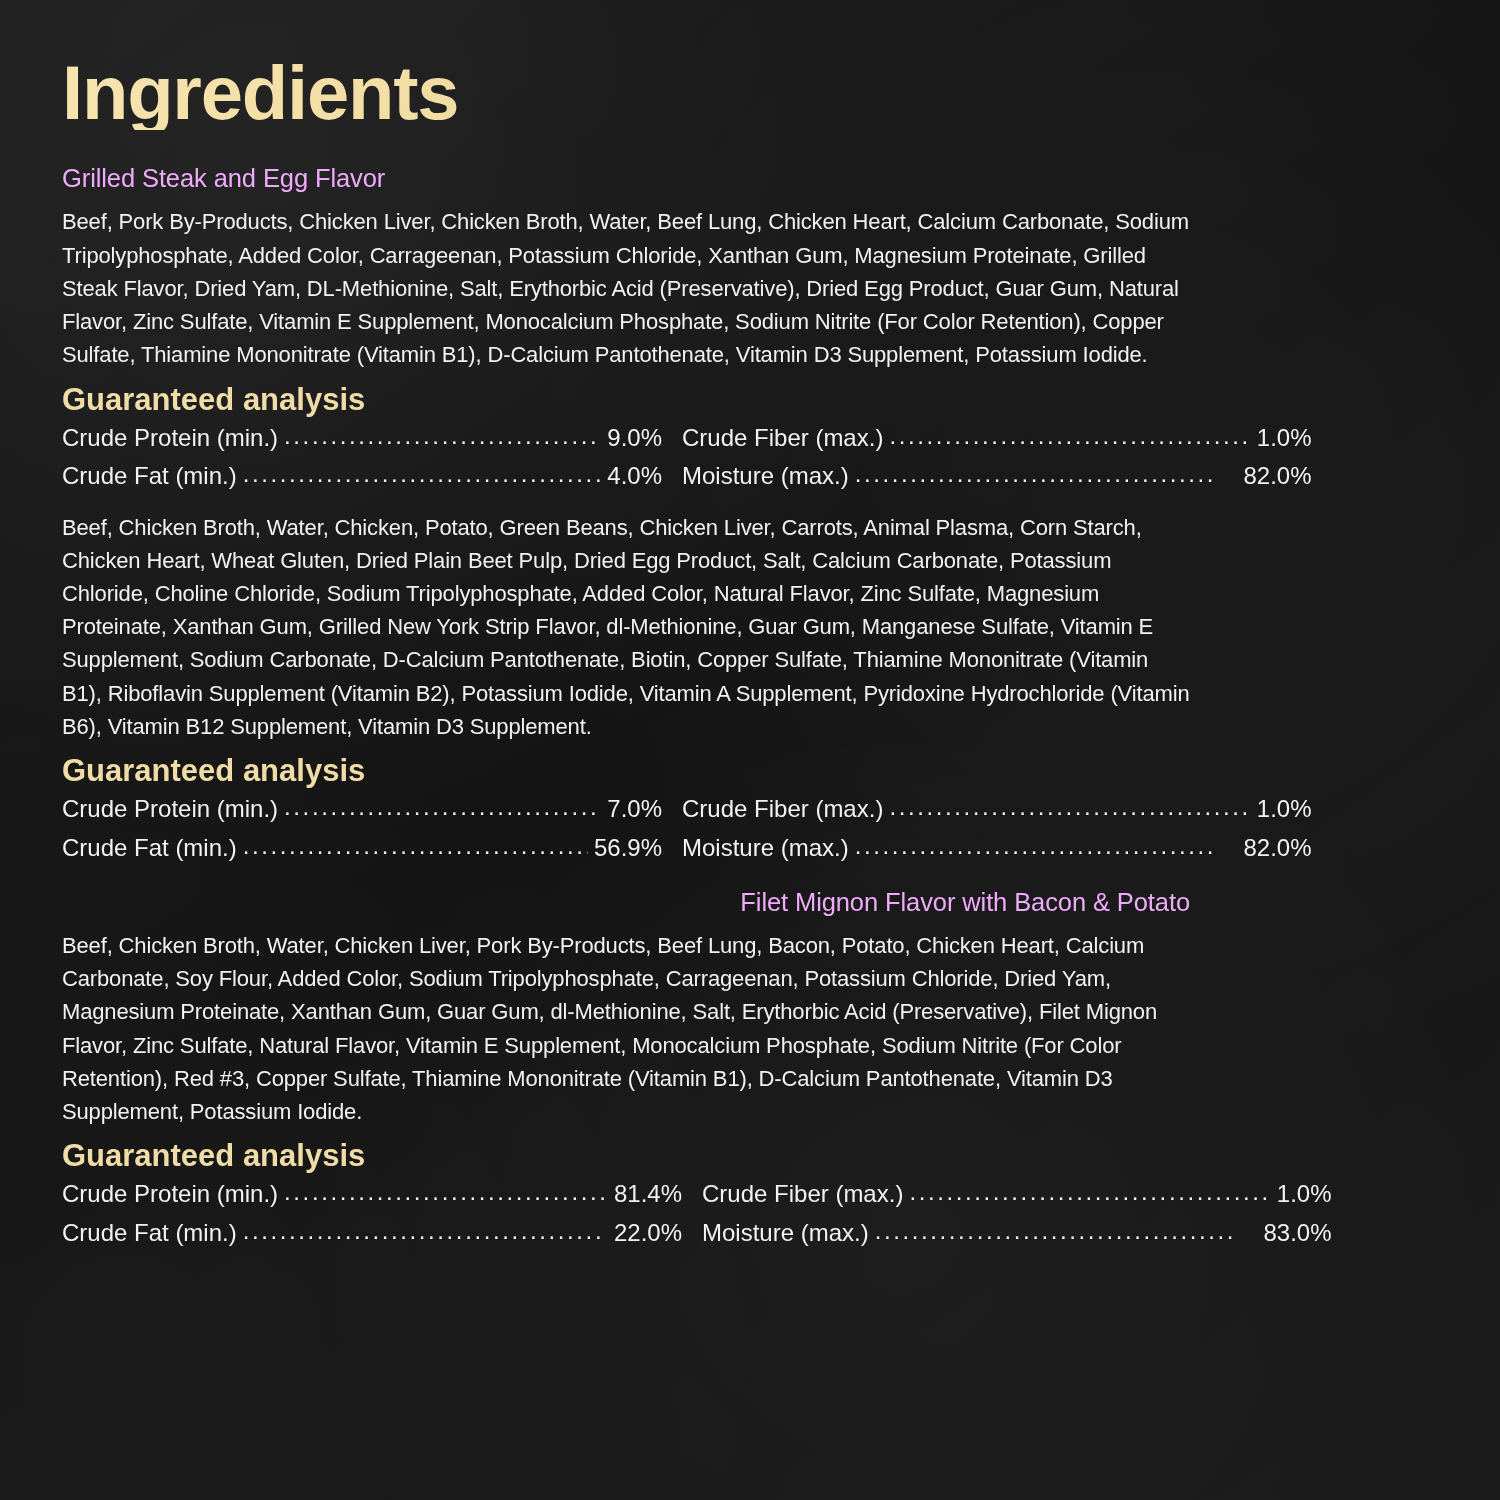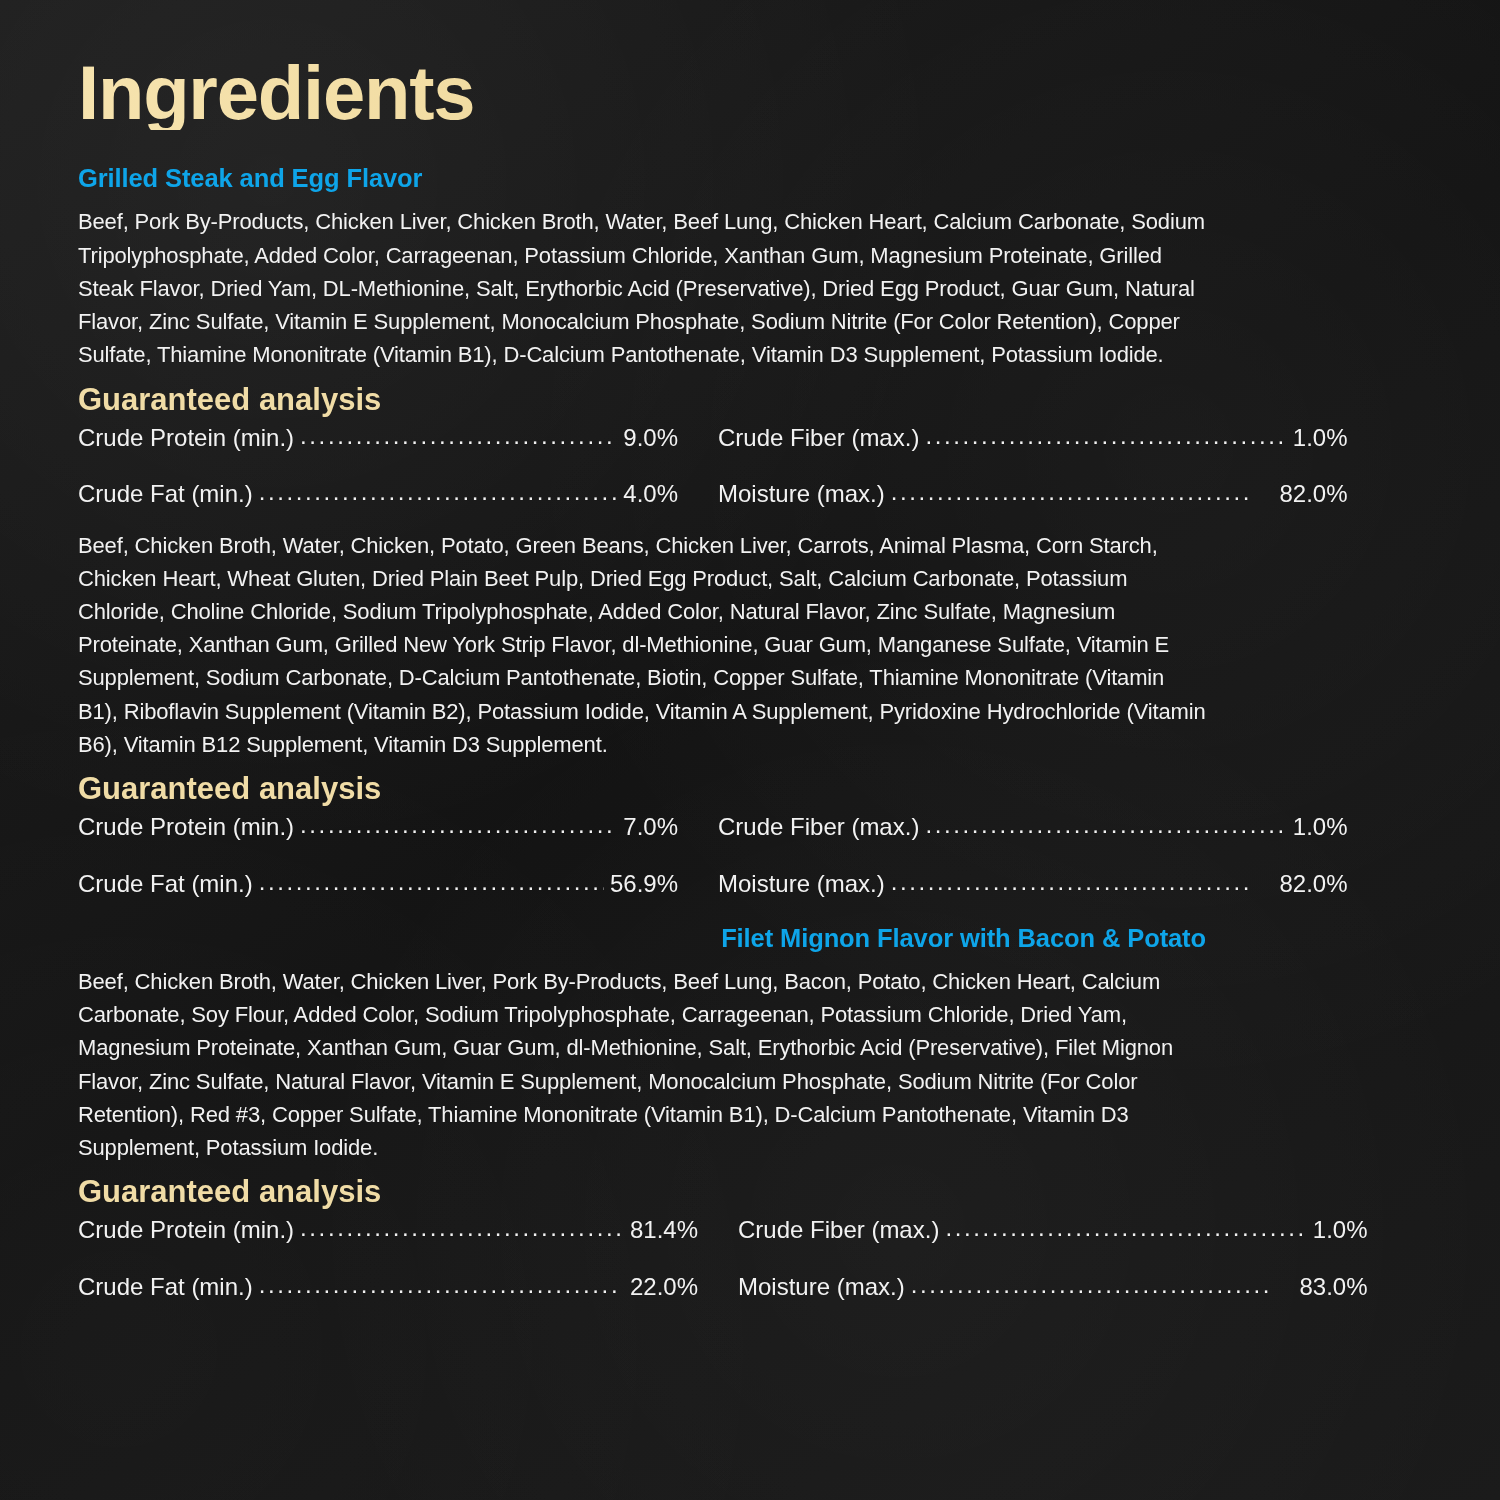--- a/index.html
+++ b/index.html
@@ -26,41 +26,40 @@
       radial-gradient(circle at 8% 90%, rgba(255,255,255,0.028), rgba(0,0,0,0) 35%),
       linear-gradient(145deg, #1d1d1d 0%, #131313 48%, #1b1b1b 100%);
     pointer-events: none;
   }
   .page {
     position: relative;
     padding: 56px 62px 0 62px;
     box-sizing: border-box;
     width: 1252px;
     height: 1500px;
-    margin-left: 16px;
   }
   h1.title {
     margin: 0 0 34px 0;
     font-size: 76px;
     line-height: 0.98;
     font-weight: 800;
     letter-spacing: -1.2px;
     background: linear-gradient(95deg, #f6e3ae 0%, #f2dda4 32%, #e8cf8d 60%, #d9b96a 100%);
     -webkit-background-clip: text;
     background-clip: text;
     color: transparent;
     -webkit-text-fill-color: transparent;
   }
   .section {
     margin-bottom: 16px;
   }
   .flavor-name {
     font-size: 25.5px;
-    font-weight: 700;
-    color: #0ea5e9;
+    font-weight: 400;
+    color: #f0abfc;
     margin: 0 0 12px 0;
     letter-spacing: -0.1px;
   }
   .ingredients {
     font-size: 22px;
     line-height: 1.51;
     color: #f2f2f2;
     font-weight: 400;
     margin: 0 0 10px 0;
     letter-spacing: -0.15px;
@@ -69,21 +68,20 @@
     font-size: 31px;
     font-weight: 700;
     color: #f0dca6;
     margin: 4px 0 2px 0;
   }
   .ga-grid {
     display: grid;
     grid-template-columns: 620px 1fr;
     column-gap: 0px;
     row-gap: 2px;
-    gap: 20px;
   }
   .ga-row {
     display: flex;
     align-items: baseline;
     font-size: 24px;
     color: #f2f2f2;
     white-space: nowrap;
     padding-right: 20px;
     line-height: 1.52;
   }

